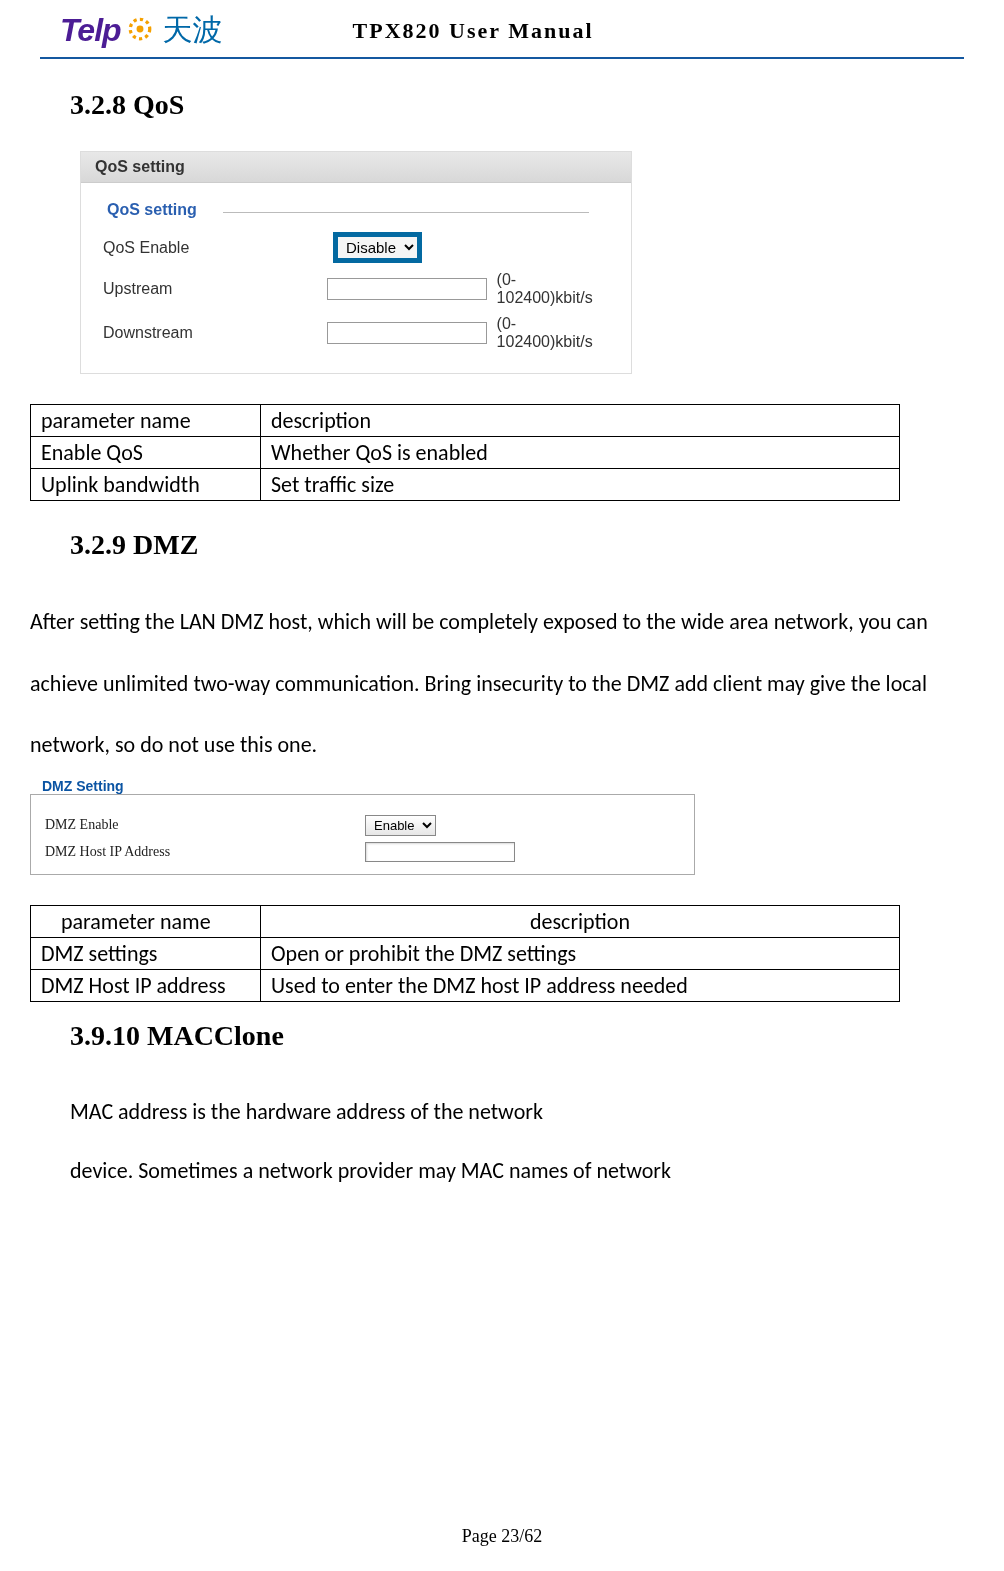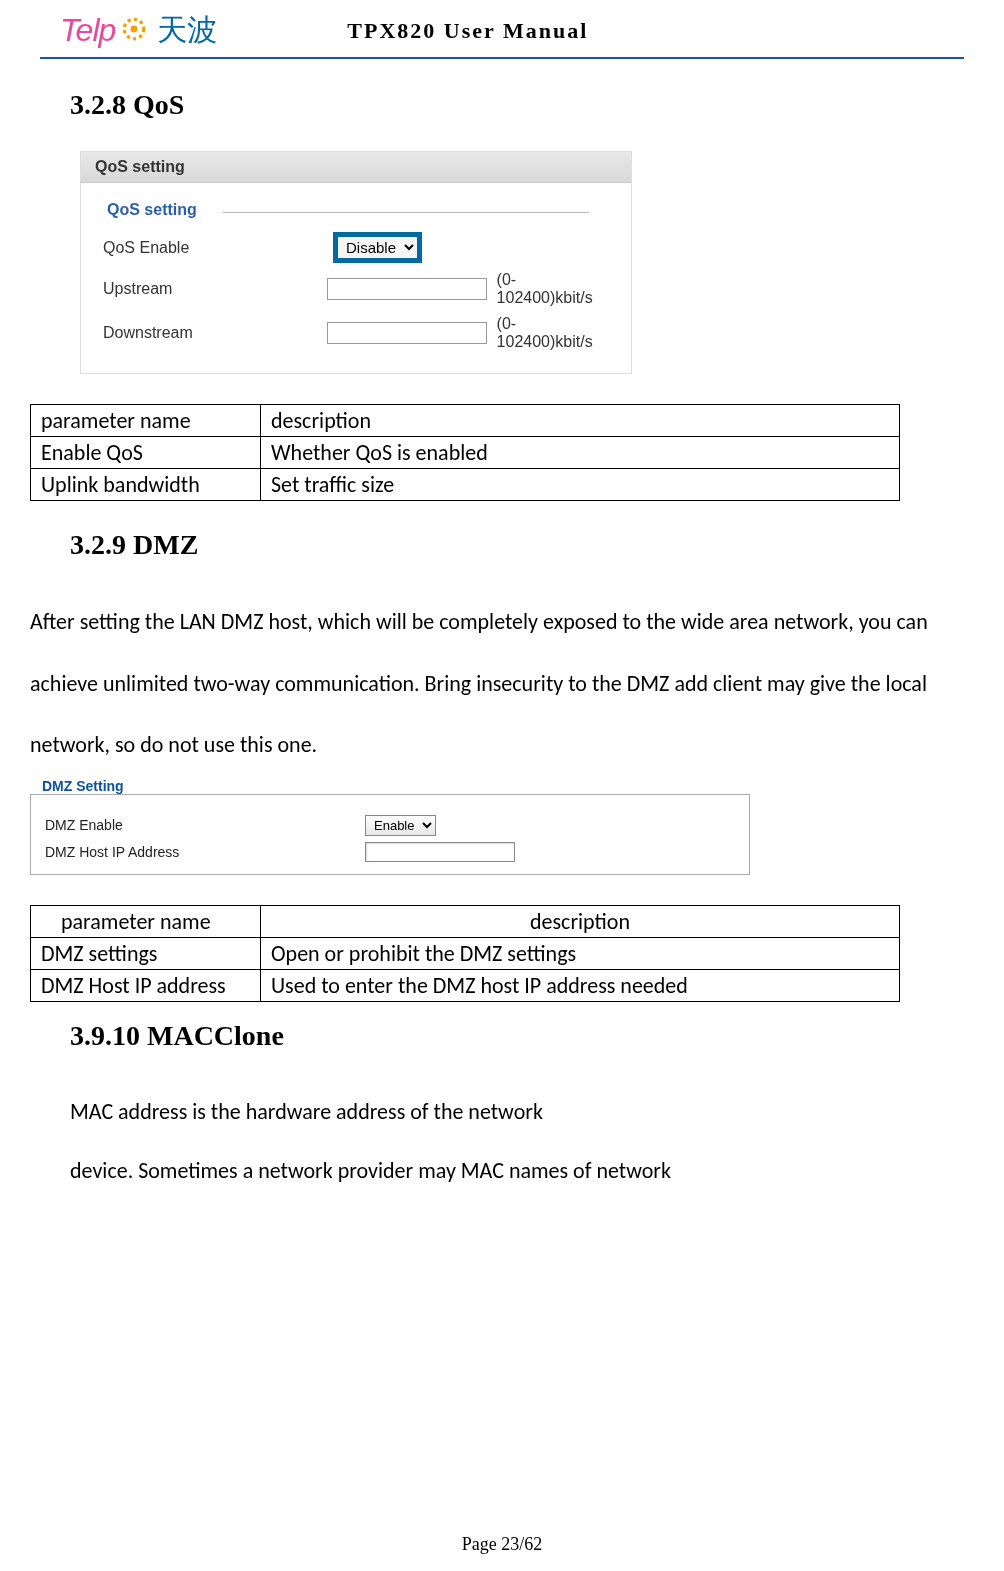--- a/index.html
+++ b/index.html
@@ -16,24 +16,24 @@
       align-items: center;
       padding: 10px 60px 0 60px;
     }
     .logo-box {
       display: flex;
       align-items: center;
       gap: 6px;
     }
     .logo-text {
       font-family: Arial, sans-serif;
-      font-weight: normal;
+      font-weight: bold;
       font-style: italic;
       font-size: 32px;
-      color: #ec4899;
+      color: #4c1d95;
       letter-spacing: -1px;
     }
     .logo-gear {
       display: inline-block;
     }
     .logo-cn {
       font-family: "SimHei", sans-serif;
       font-weight: normal;
       font-size: 30px;
       color: #0068a8;
@@ -137,21 +137,21 @@
 
     .body-text {
       font-family: Calibri, Arial, sans-serif;
       font-size: 22px;
       line-height: 2.8;
       margin: 0 0 6px -40px;
     }
 
     
     .dmz-shot {
-      width: 720px;
+      width: 665px;
       margin: -4px 8px 30px -40px;
       font-family: Tahoma, Arial, sans-serif;
       font-size: 14px;
       color: #222;
     }
     .dmz-legend {
       color: #0b54a3;
       font-weight: bold;
       margin-bottom: -10px;
       background: #fff;
@@ -163,21 +163,21 @@
     }
     .dmz-box {
       border: 1px solid #aaa;
       padding: 14px 14px 6px 14px;
     }
     .dmz-row {
       display: flex;
       align-items: center;
       margin: 6px 0;
     }
-    .dmz-row .lab { width: 320px; }
+    .dmz-row .lab { width: 320px; font-family: Liberation Serif, serif; }
     .dmz-select {
       border: 1px solid #888;
       background: linear-gradient(#fff, #e6e6e6);
       font-size: 13px;
       padding: 1px 4px;
     }
     .dmz-input {
       border: 1px solid #888;
       height: 20px;
       width: 150px;
@@ -201,21 +201,21 @@
 
     .macclone-text {
       font-family: Calibri, Arial, sans-serif;
       font-size: 22px;
       line-height: 2.7;
       margin: 20px 0 0 0;
     }
 
     .footer {
       position: absolute;
-      bottom: 16px;
+      bottom: 24px;
       left: 0;
       width: 100%;
       text-align: center;
       font-family: "Times New Roman", serif;
       font-size: 18px;
     }
   </style>
 </head>
 <body>
 

